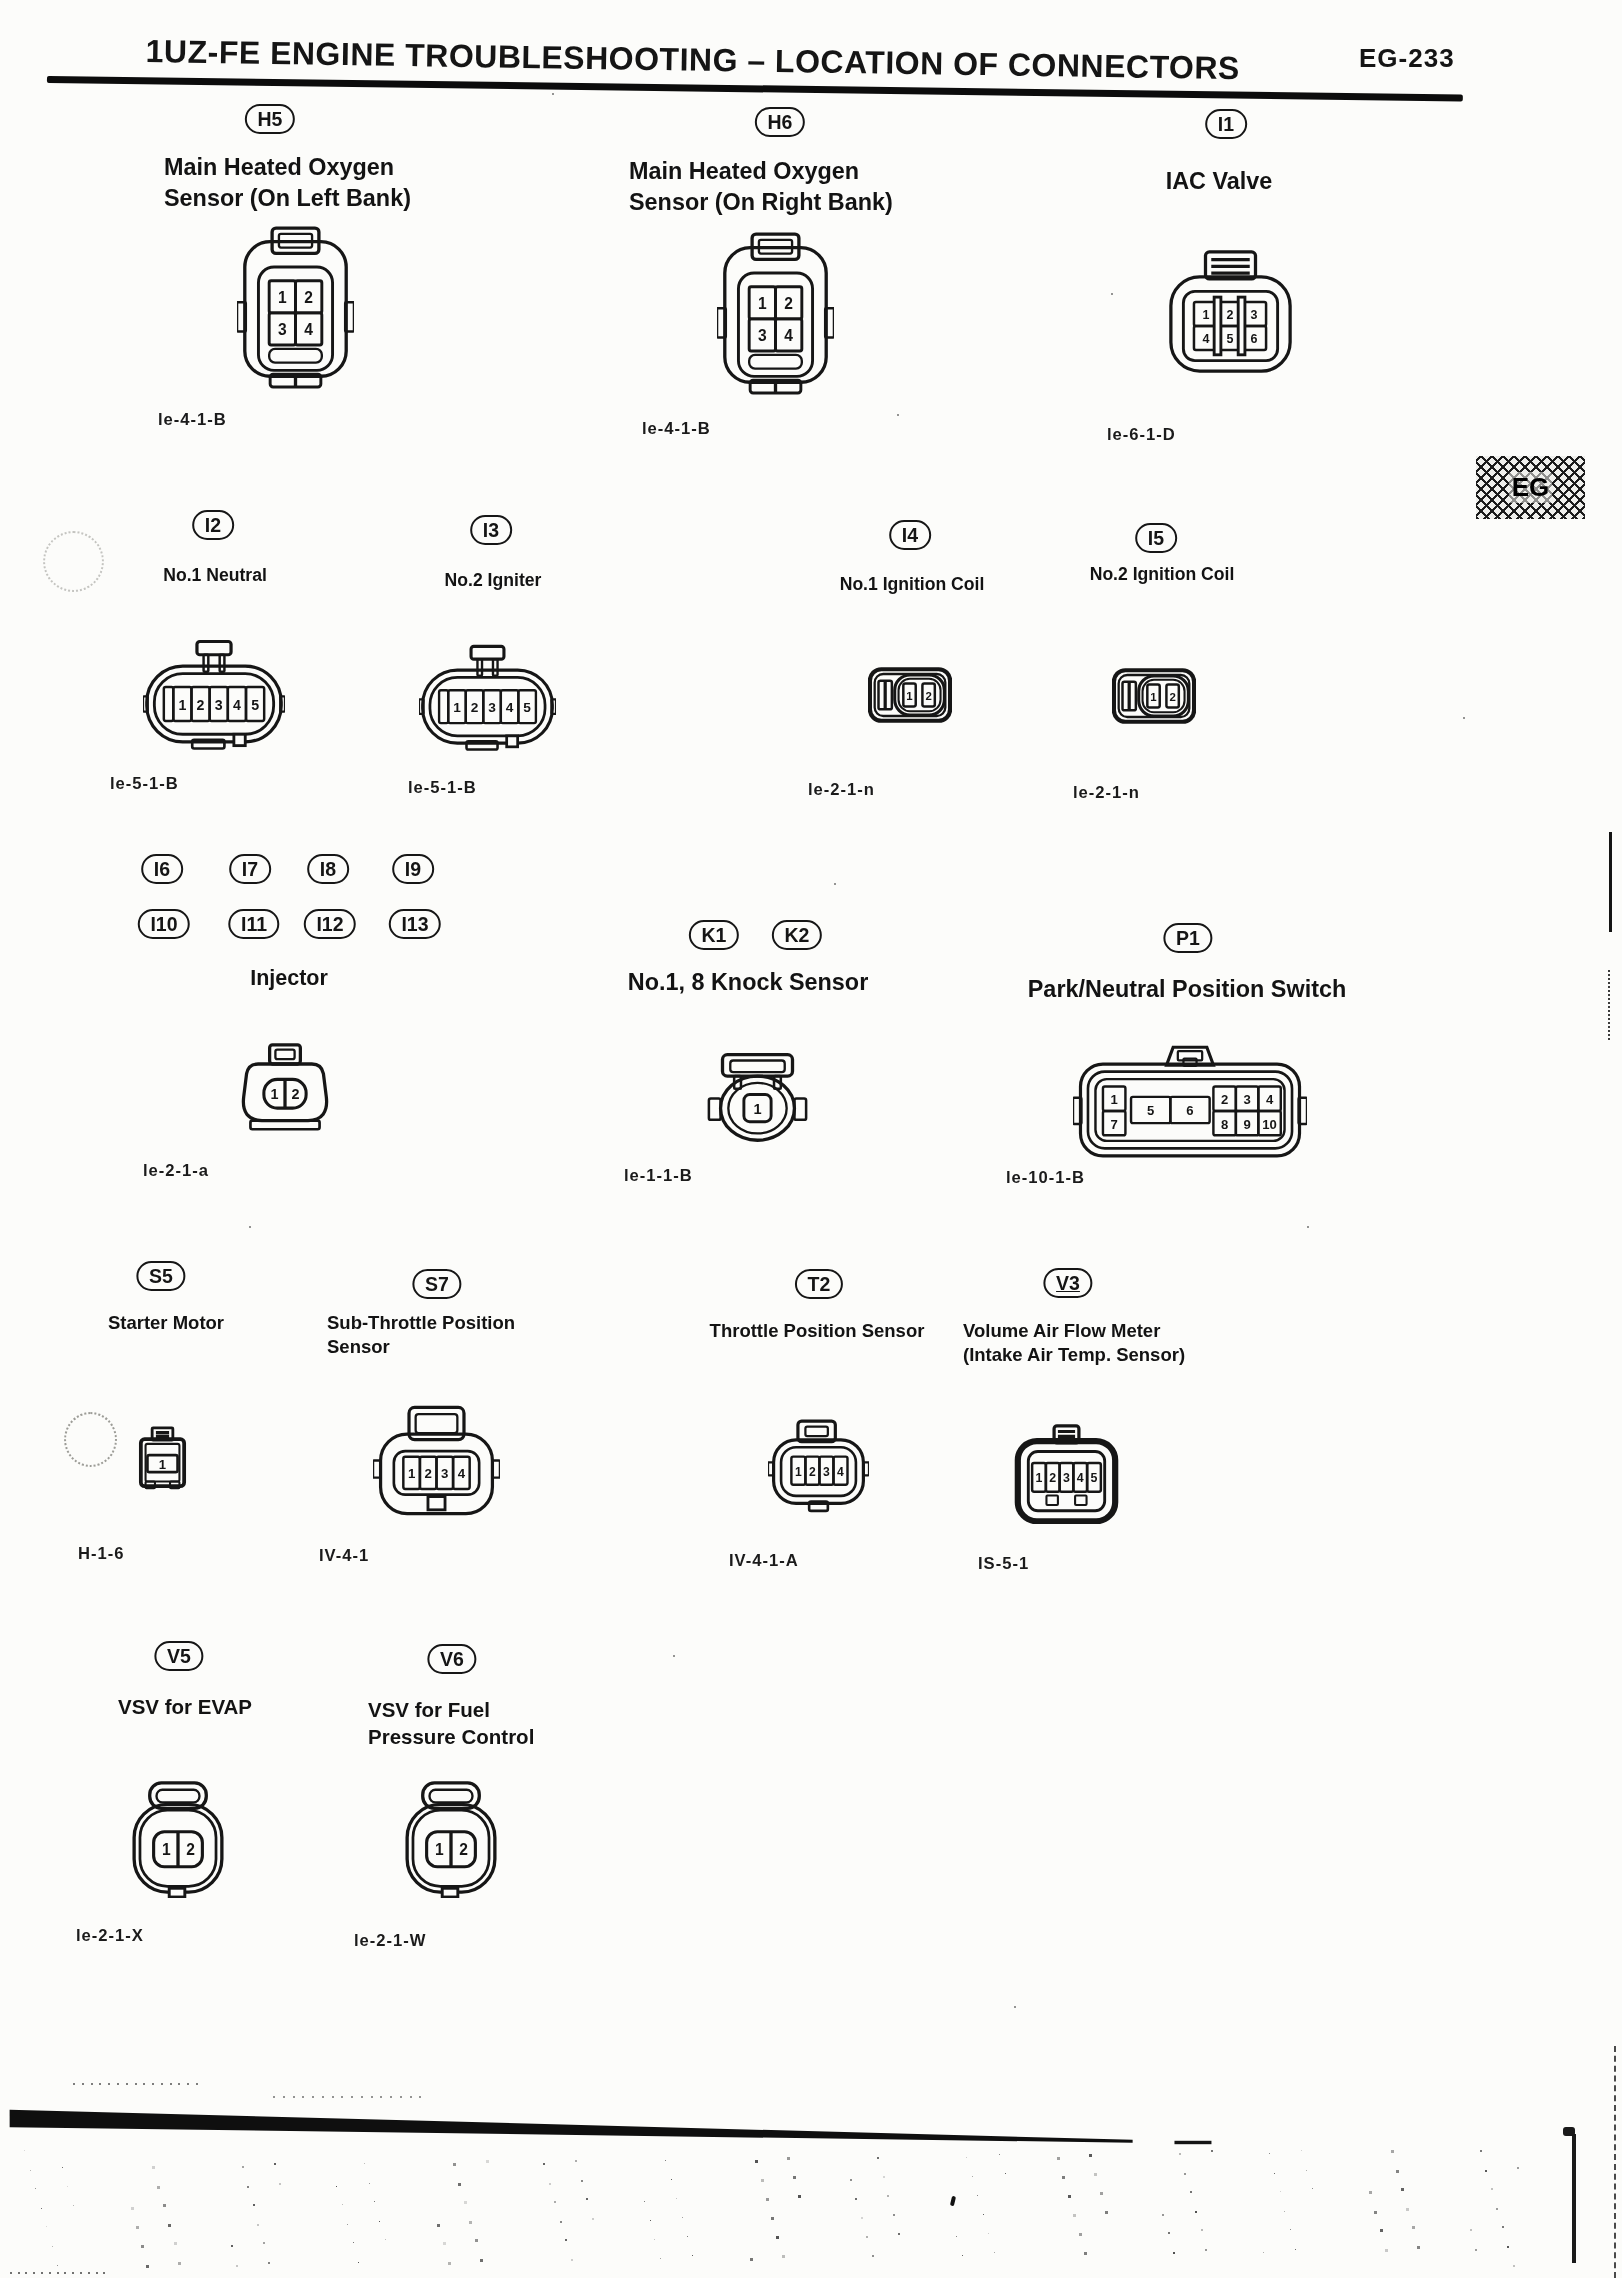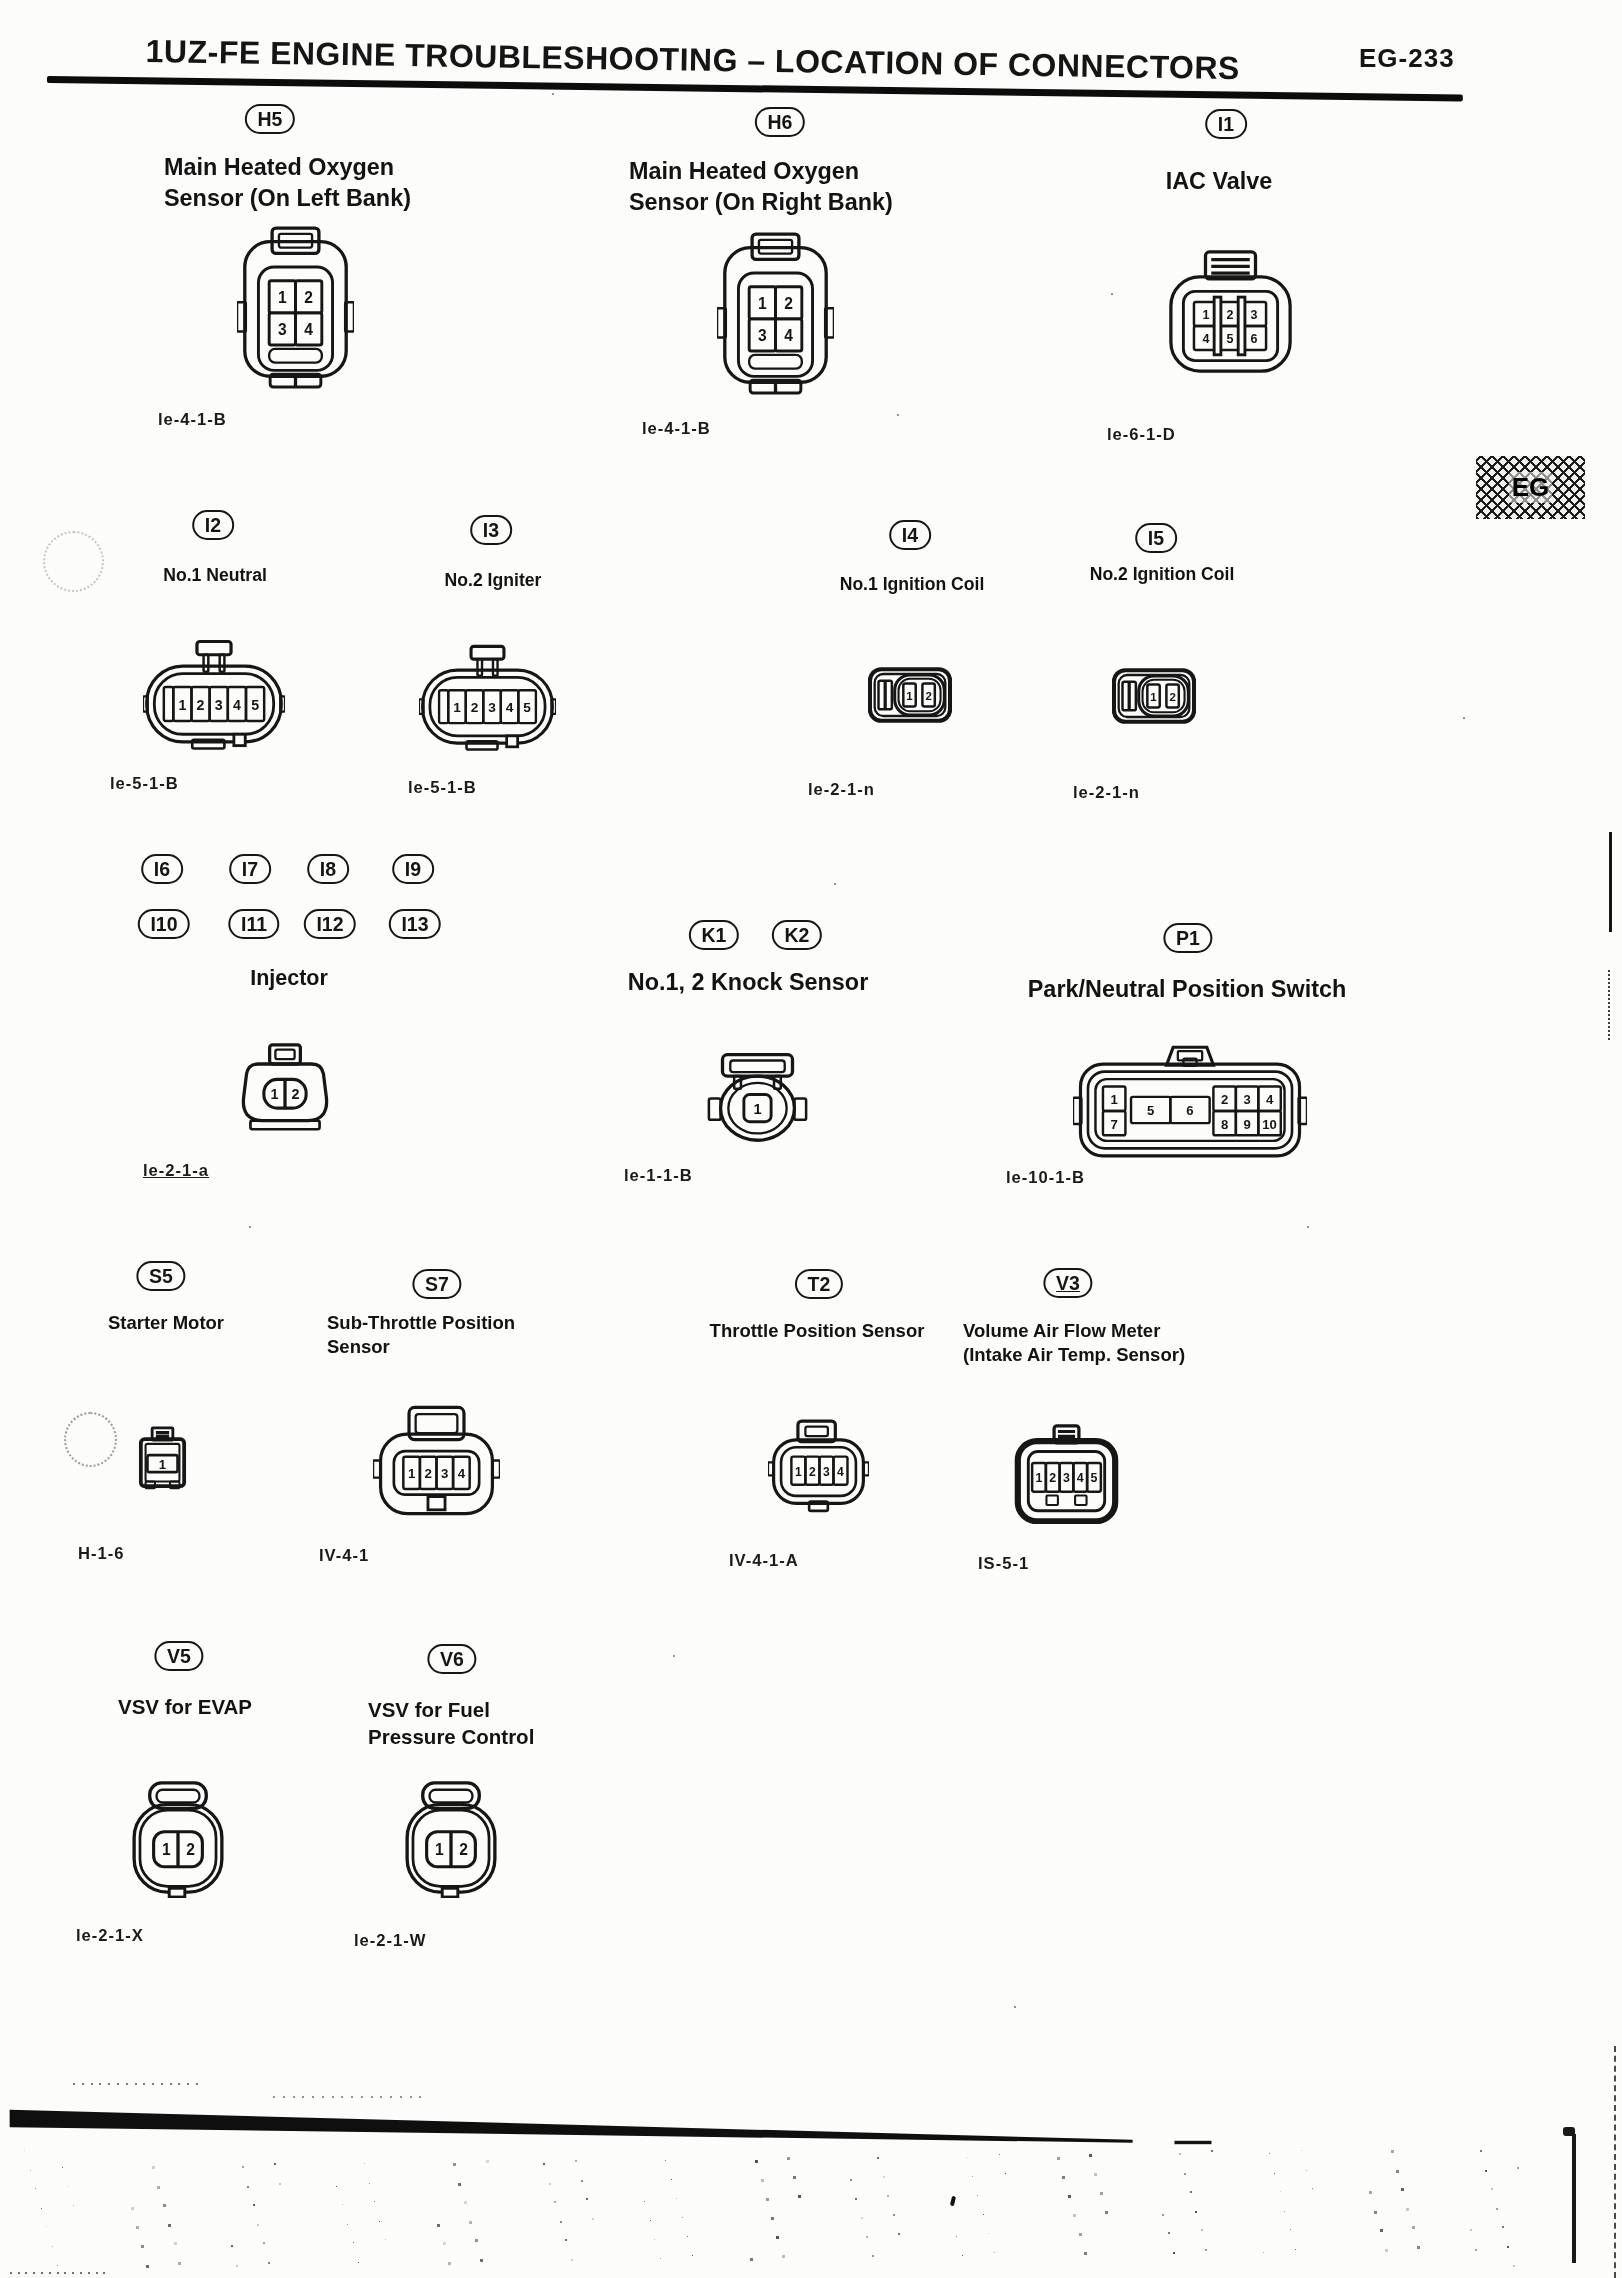--- a/index.html
+++ b/index.html
@@ -239,25 +239,25 @@
         <rect x="34" y="2" width="32" height="20" rx="3" ry="3" fill="none" stroke="#161616" stroke-width="3.4"></rect>
         <rect x="40" y="7" width="20" height="10" rx="2" ry="2" fill="none" stroke="#161616" stroke-width="2.4"></rect>
         <path d="M22,22 H78 Q88,22 90,32 L93,56 Q96,80 74,81 L26,81 Q4,80 7,56 L10,32 Q12,22 22,22 Z" fill="none" stroke="#161616" stroke-width="3.4"></path>
         <rect x="14" y="81" width="72" height="9" rx="2" ry="2" fill="none" stroke="#161616" stroke-width="2.8"></rect>
         <rect x="28" y="38" width="44" height="30" rx="14" ry="14" fill="none" stroke="#161616" stroke-width="3.2"></rect>
         <path d="M50,38 V68" fill="none" stroke="#161616" stroke-width="3.4"></path>
         <text x="39" y="53" font-size="15" font-weight="bold" font-family="Liberation Sans,sans-serif" fill="#161616" text-anchor="middle" dominant-baseline="central">1</text>
         <text x="61" y="53" font-size="15" font-weight="bold" font-family="Liberation Sans,sans-serif" fill="#161616" text-anchor="middle" dominant-baseline="central">2</text>
       </svg>
     </div>
-  <div class="abs code" style="left:143px;top:1161px;text-decoration:underline;">le-2-1-a</div>
+  <div class="abs code" style="left:143px;top:1161px;">le-2-1-a</div>
 
   <div class="abs badge center" style="left:714px;top:920px;">K1</div>
   <div class="abs badge center" style="left:797px;top:920px;">K2</div>
-  <div class="abs lbl center" style="left:748px;top:967px;font-size:23.4px;">No.1, 2 Knock Sensor</div>
+  <div class="abs lbl center" style="left:748px;top:967px;font-size:23.4px;">No.1, 8 Knock Sensor</div>
   <div class="abs conn" style="left:705px;top:1050px;width:105px;height:93px;">
       <svg viewBox="0 0 108 94" preserveAspectRatio="xMidYMid meet">
         <rect x="18" y="4" width="72" height="22" rx="5" ry="5" fill="none" stroke="#161616" stroke-width="3.4"></rect>
         <rect x="26" y="10" width="56" height="12" rx="3" ry="3" fill="none" stroke="#161616" stroke-width="2.4"></rect>
         <rect x="30" y="26" width="7" height="13" rx="1" ry="1" fill="none" stroke="#161616" stroke-width="2.6"></rect>
         <rect x="71" y="26" width="7" height="13" rx="1" ry="1" fill="none" stroke="#161616" stroke-width="2.6"></rect>
         <ellipse cx="54" cy="59" rx="38" ry="33" fill="none" stroke="#161616" stroke-width="3.4"></ellipse>
         <ellipse cx="54" cy="59" rx="30" ry="26" fill="none" stroke="#161616" stroke-width="2.4"></ellipse>
         <rect x="4" y="49" width="12" height="22" rx="2" ry="2" fill="none" stroke="#161616" stroke-width="2.6"></rect>
         <rect x="92" y="49" width="12" height="22" rx="2" ry="2" fill="none" stroke="#161616" stroke-width="2.6"></rect>

